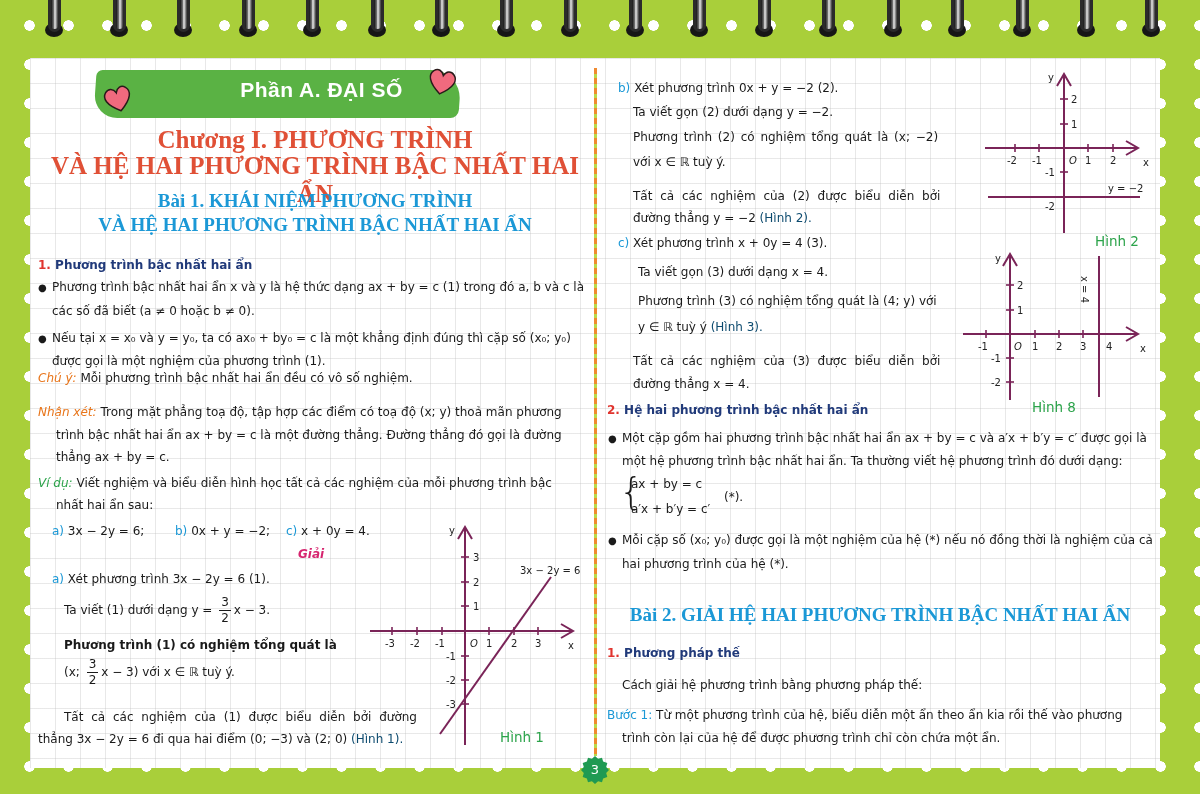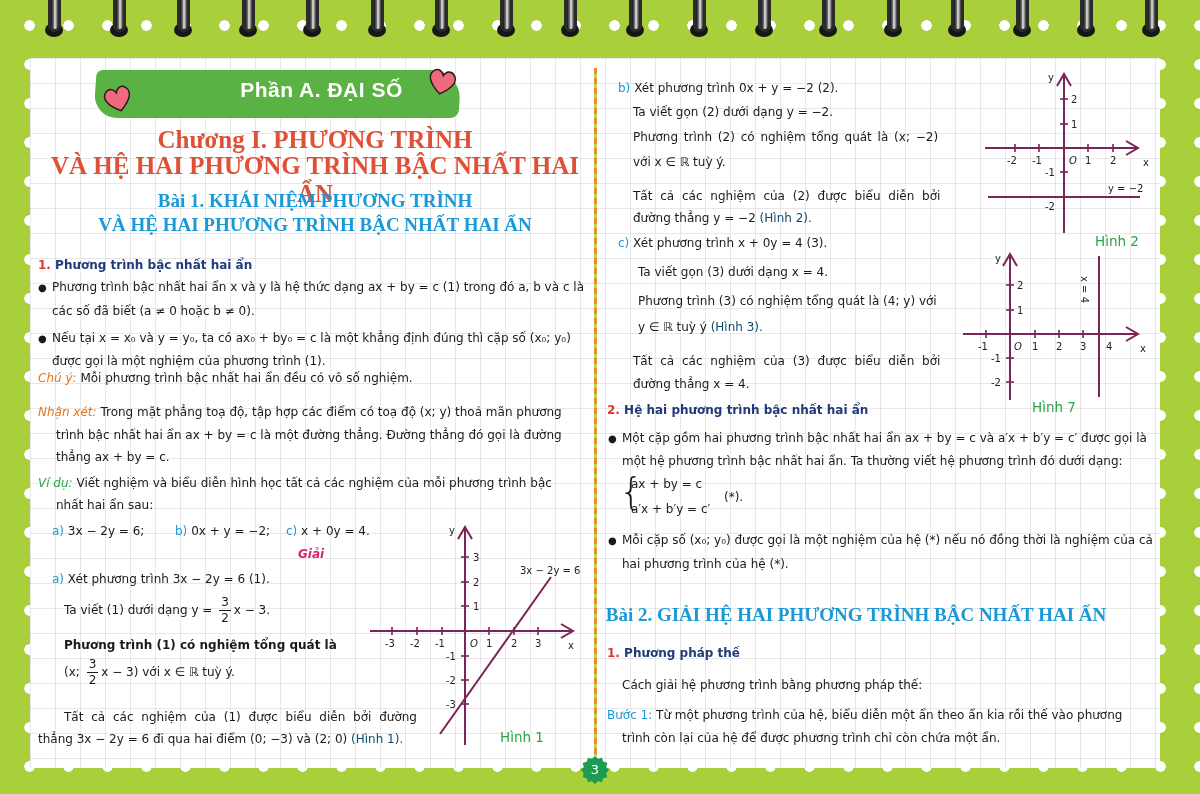--- a/index.html
+++ b/index.html
@@ -289,38 +289,38 @@
   <text x="122" y="100">3</text>
   <text x="148" y="100">4</text>
   <text x="182" y="102">x</text>
   <text x="37" y="12">y</text>
   <text x="59" y="39">2</text>
   <text x="59" y="64">1</text>
   <text x="33" y="112">-1</text>
   <text x="33" y="136">-2</text>
   <text x="0" y="0" transform="translate(123,26) rotate(90)">x = 4</text>
 </svg>
-<div class="fig-label" style="left:1032px;top:399px;">Hình 7</div>
+<div class="fig-label" style="left:1032px;top:399px;">Hình 8</div>
 
 <div class="t h-sec" style="left:607px;top:401px;">
   <span class="num-red">2.</span>
   <span>Hệ hai phương trình bậc nhất hai ẩn</span>
 </div>
 <div class="t bullet" style="left:622px;top:429px;"><span>Một cặp gồm hai phương trình bậc nhất hai ẩn ax + by = c và a′x + b′y = c′ được gọi là</span></div>
 <div class="t" style="left:622px;top:452px;">một hệ phương trình bậc nhất hai ẩn. Ta thường viết hệ phương trình đó dưới dạng:</div>
 
 <div class="brace" style="left:619px;top:472px;">{</div>
 <div class="t" style="left:631px;top:475px;">ax + by = c</div>
 <div class="t" style="left:631px;top:500px;">a′x + b′y = c′</div>
 <div class="t" style="left:724px;top:488px;">(*).</div>
 
 <div class="t bullet" style="left:622px;top:531px;"><span>Mỗi cặp số (x₀; y₀) được gọi là một nghiệm của hệ (*) nếu nó đồng thời là nghiệm của cả</span></div>
 <div class="t" style="left:622px;top:555px;">hai phương trình của hệ (*).</div>
 
-<div class="lesson" style="left:576px;width:560px;top:604px;">Bài 2. GIẢI HỆ HAI PHƯƠNG TRÌNH BẬC NHẤT HAI ẨN</div>
+<div class="lesson" style="left:600px;width:560px;top:604px;">Bài 2. GIẢI HỆ HAI PHƯƠNG TRÌNH BẬC NHẤT HAI ẨN</div>
 
 <div class="t h-sec" style="left:607px;top:644px;">
   <span class="num-red">1.</span>
   <span>Phương pháp thế</span>
 </div>
 <div class="t" style="left:622px;top:676px;">Cách giải hệ phương trình bằng phương pháp thế:</div>
 <div class="t" style="left:607px;top:706px;">
   <span class="blue">Bước 1:</span><span> Từ một phương trình của hệ, biểu diễn một ẩn theo ẩn kia rồi thế vào phương</span>
 </div>
 <div class="t" style="left:622px;top:729px;">trình còn lại của hệ để được phương trình chỉ còn chứa một ẩn.</div>

